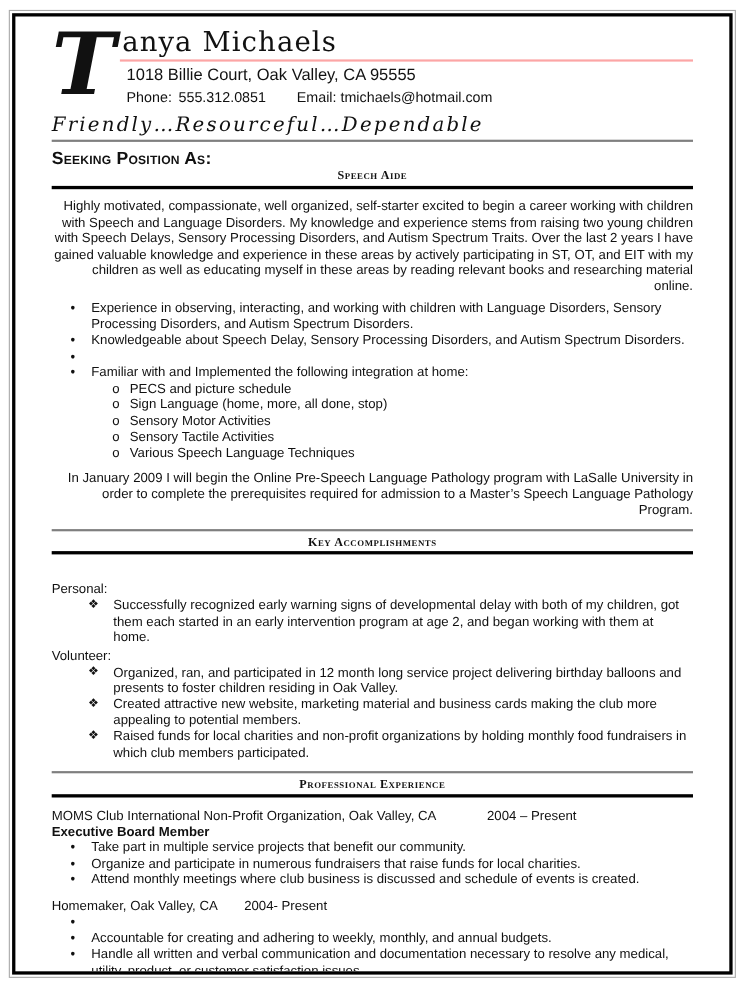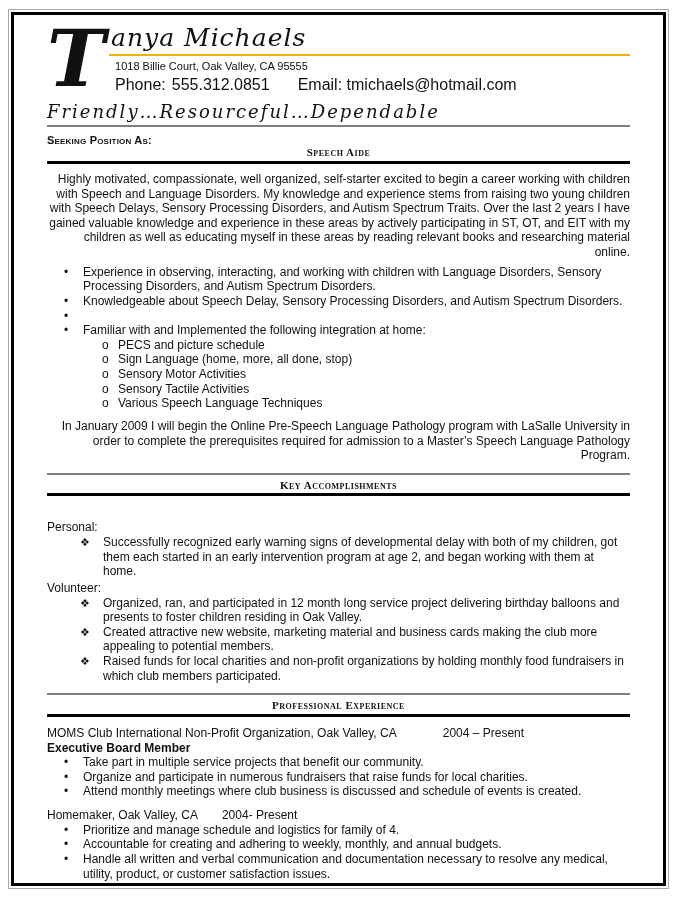--- a/index.html
+++ b/index.html
@@ -12,38 +12,38 @@
   .content { position:absolute; top:15px; left:14px; right:14px; bottom:15px; padding:10px 33px 0 33px; overflow:hidden; }
 
   
   .header { display:flex; align-items:flex-start; }
   .dropcap {
     font-family:"DejaVu Serif", serif; font-style:italic; font-weight:600;
     font-size:78px; line-height:0.82; margin:2px 4px 0 0; flex:none;
   }
   .header-right { flex:1; min-width:0; }
   .name {
-    font-family:"DejaVu Serif", serif; font-style:italic; font-weight:500;
+    font-family:"DejaVu Serif", serif; font-weight:500;
     font-size:25px; letter-spacing:1px; line-height:1.05;
-    border-bottom:2px solid #eab308; padding:0 0 3px 2px;
-  }
-  .addr-line { font-size:11px; margin-top:4px; padding-left:6px; }
-  .contact-line { font-size:16px; margin-top:4px; padding-left:6px; }
+    border-bottom:2px solid #fca5a5; padding:0 0 3px 2px;
+  }
+  .addr-line { font-size:15px; margin-top:4px; padding-left:6px; }
+  .contact-line { font-size:13px; margin-top:4px; padding-left:6px; }
   .contact-line .val { margin-left:6px; }
   .contact-line .email-group { margin-left:28px; }
 
   .tagline {
     font-family:"DejaVu Serif", serif; font-style:italic;
     font-weight:500; font-size:18px; letter-spacing:2px; margin-top:7px;
   }
   .rule-gray  { border-top:2px solid #7f7f7f; margin-top:3px; }
   .rule-black { border-top:3px solid #000; margin-top:2px; }
   .rule-thin  { border-top:2px solid #7f7f7f; }
 
-  .seeking { font-variant:small-caps; font-weight:bold; font-size:11px; margin-top:7px; letter-spacing:0.2px; }
+  .seeking { font-variant:small-caps; font-weight:bold; font-size:16px; margin-top:7px; letter-spacing:0.2px; }
   .section-title {
     text-align:center; font-family:"Liberation Serif", serif; font-variant:small-caps;
     font-weight:bold; font-size:11px; letter-spacing:0.5px; line-height:1.15;
   }
   .section-head { margin-top:10px; }
   .section-head .section-title { margin-top:4px; }
 
   .body-text { font-size:12px; line-height:1.22;margin-top:24px; }
   .para-center { text-align:right; margin-top:8px; }
 
@@ -184,21 +184,20 @@
         <span class="text">Attend monthly meetings where club business is discussed and schedule of events is created.</span>
       </div>
     </div>
 
     <div class="job body-text">
       <div class="job-line">
         <span>Homemaker, Oak Valley, CA</span><span class="dates-sm">2004- Present</span>
       </div>
       <div class="bullet lvl1">
         <span class="marker">•</span>
-        <span class="text">Prioritize and manage schedule and logistics for family of 4.</span>
       </div>
       <div class="bullet lvl1">
         <span class="marker">•</span>
         <span class="text">Accountable for creating and adhering to weekly, monthly, and annual budgets.</span>
       </div>
       <div class="bullet lvl1">
         <span class="marker">•</span>
         <span class="text">Handle all written and verbal communication and documentation necessary to resolve any medical, utility, product, or customer satisfaction issues.</span>
       </div>
       <div class="bullet lvl1">

